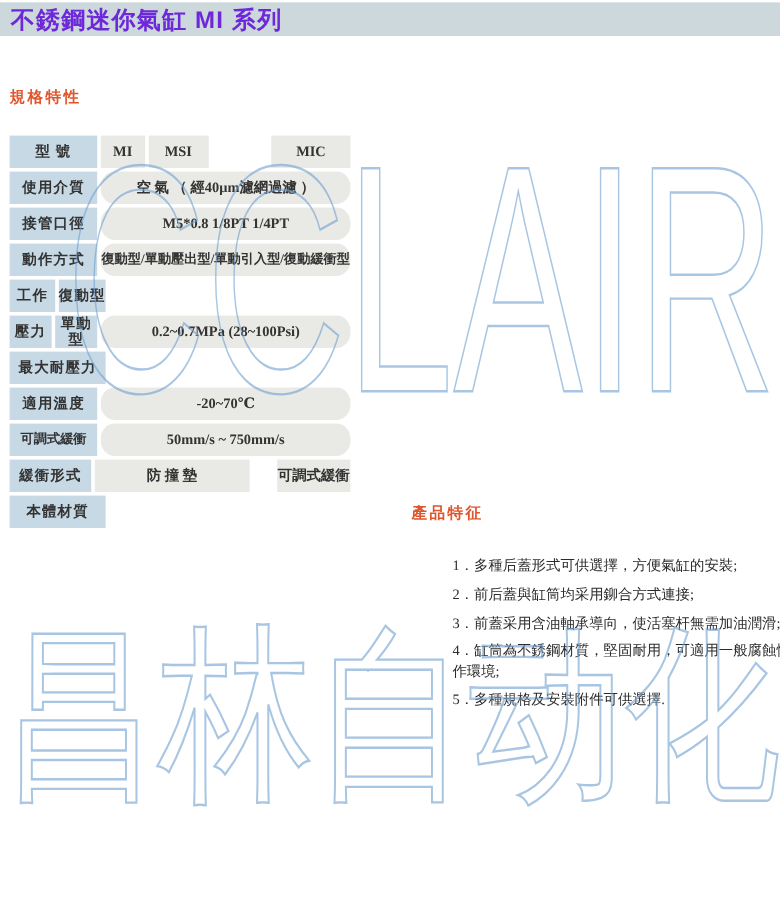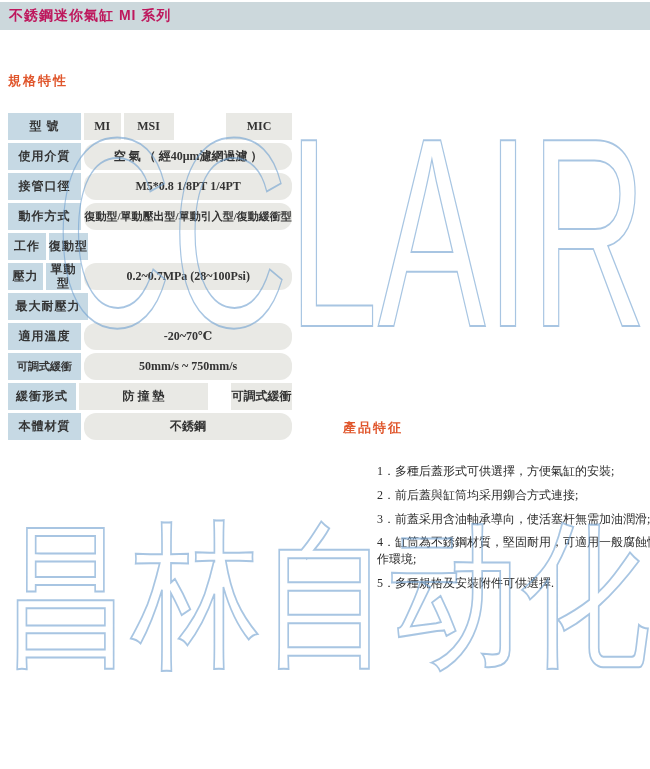--- a/index.html
+++ b/index.html
@@ -9,21 +9,21 @@
     background:#fff; overflow:hidden;
     font-family:"Liberation Serif","DejaVu Serif",serif; color:#333;
   }
   
   .title-band {
     position:absolute; top:2px; left:0; width:650px; height:28px;
     background:#ccd8dc; display:flex; align-items:center;
   }
   .title-band .t {
     font-family:"Liberation Sans","DejaVu Sans",sans-serif;
-    font-size:14px; font-weight:bold; color:#be185d; padding-left:9px; letter-spacing:1px;
+    font-size:20px; font-weight:bold; color:#6d28d9; padding-left:9px; letter-spacing:1px;
   }
   
   .sec-head {
     position:absolute; font-family:"Liberation Sans","DejaVu Sans",sans-serif;
     font-size:13px; font-weight:bold; color:#e0562c; letter-spacing:2px;
   }
   
   .spec-table { position:absolute; left:8px; top:67px; width:284px;
     display:flex; flex-direction:column; gap:3px;font-weight:bold; }
   .row { display:flex; gap:3px; height:27px; }
@@ -97,21 +97,20 @@
       <div class="cell lbl w-label small">可調式緩衝</div>
       <div class="cell val w-full">50mm/s ~ 750mm/s</div>
     </div>
     <div class="row">
       <div class="cell lbl w-label">緩衝形式</div>
       <div class="cell val w-cu1">防 撞 墊</div>
       <div class="cell val w-cu2">可調式緩衝</div>
     </div>
     <div class="row">
       <div class="cell lbl w-label">本體材質</div>
-      <div class="cell val w-full">不銹鋼</div>
     </div>
   </div>
 
   <div class="sec-head z" style="left:343px; top:46px;">產品特征</div>
   <div class="features z">
     <div class="item">1．多種后蓋形式可供選擇，方便氣缸的安裝;</div>
     <div class="item">2．前后蓋與缸筒均采用鉚合方式連接;</div>
     <div class="item">3．前蓋采用含油軸承導向，使活塞杆無需加油潤滑;</div>
     <div class="item">4．缸筒為不銹鋼材質，堅固耐用，可適用一般腐蝕性工作環境;</div>
     <div class="item">5．多種規格及安裝附件可供選擇.</div>

